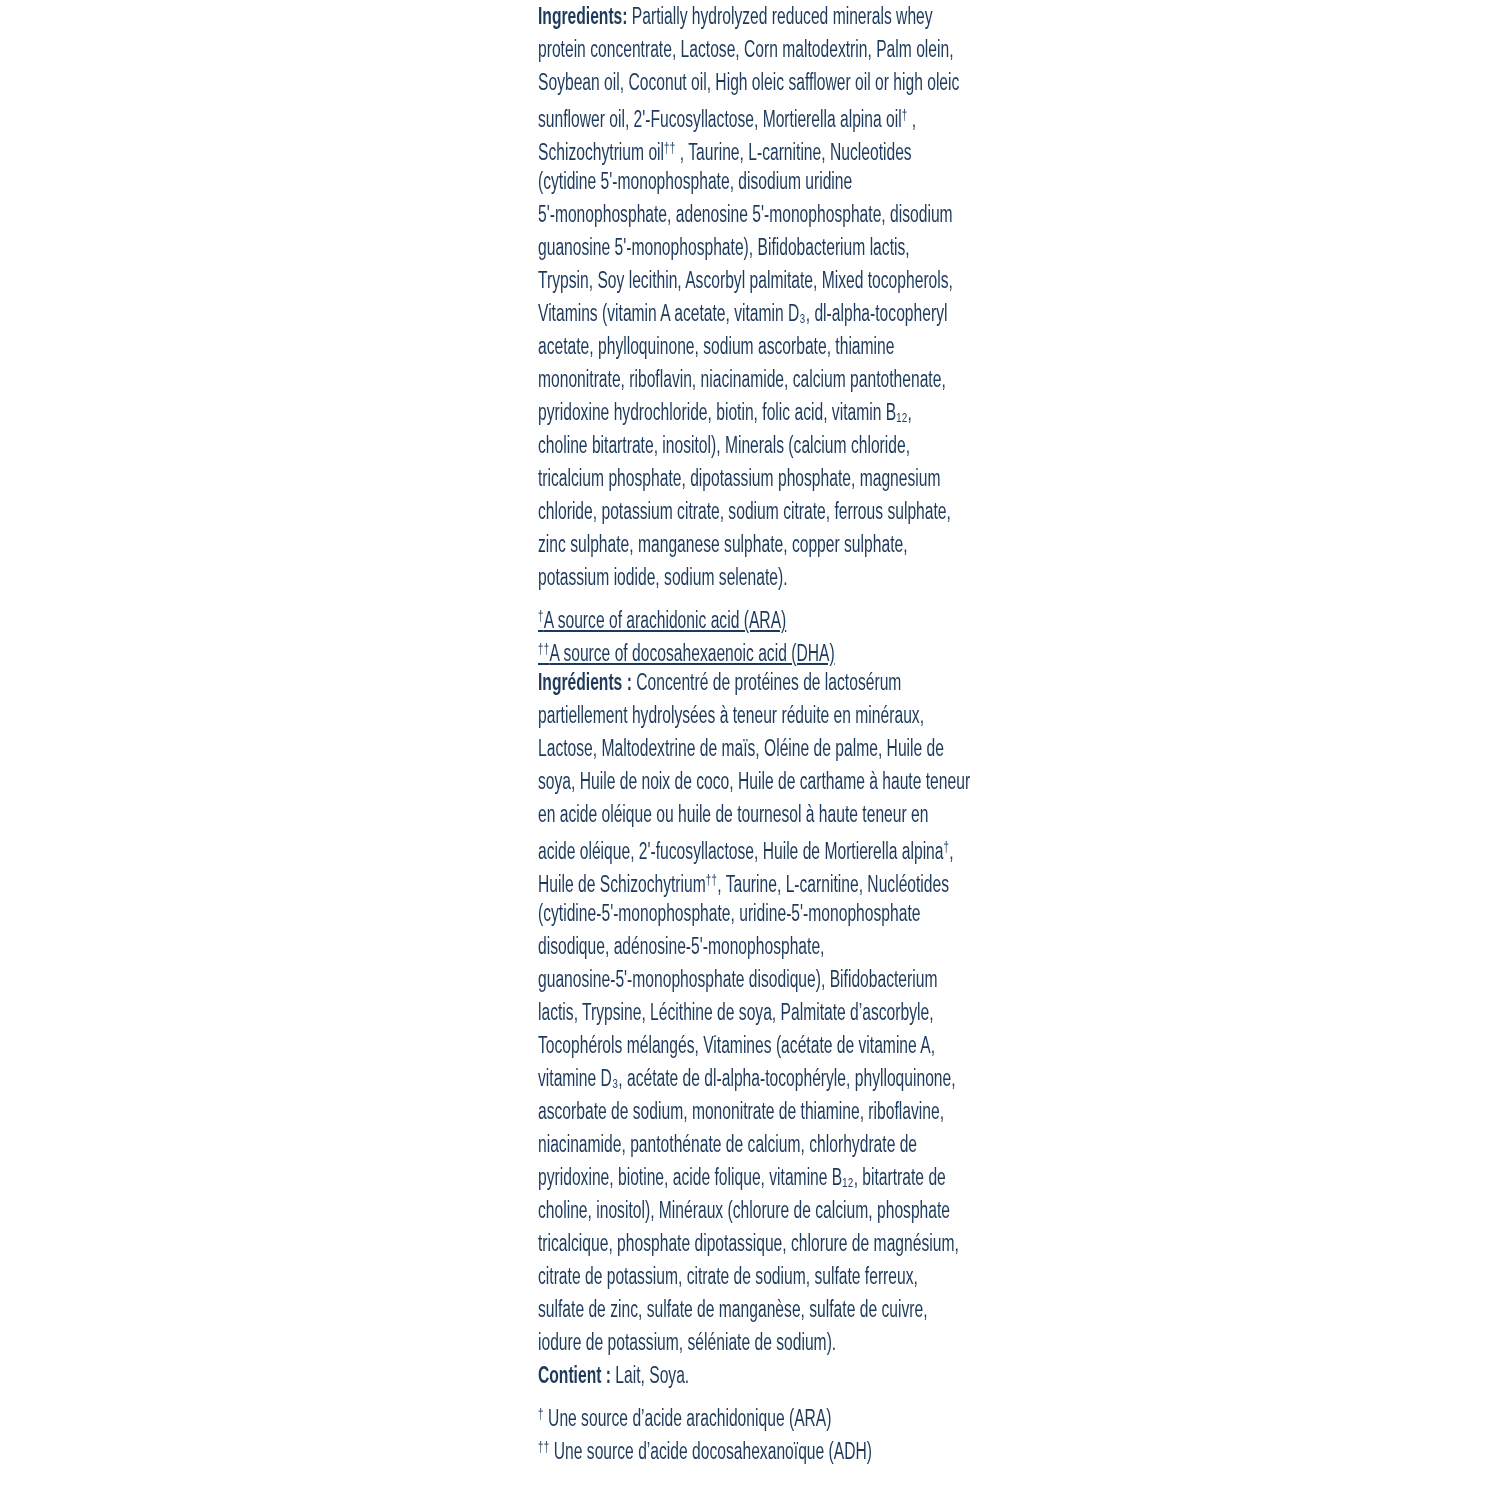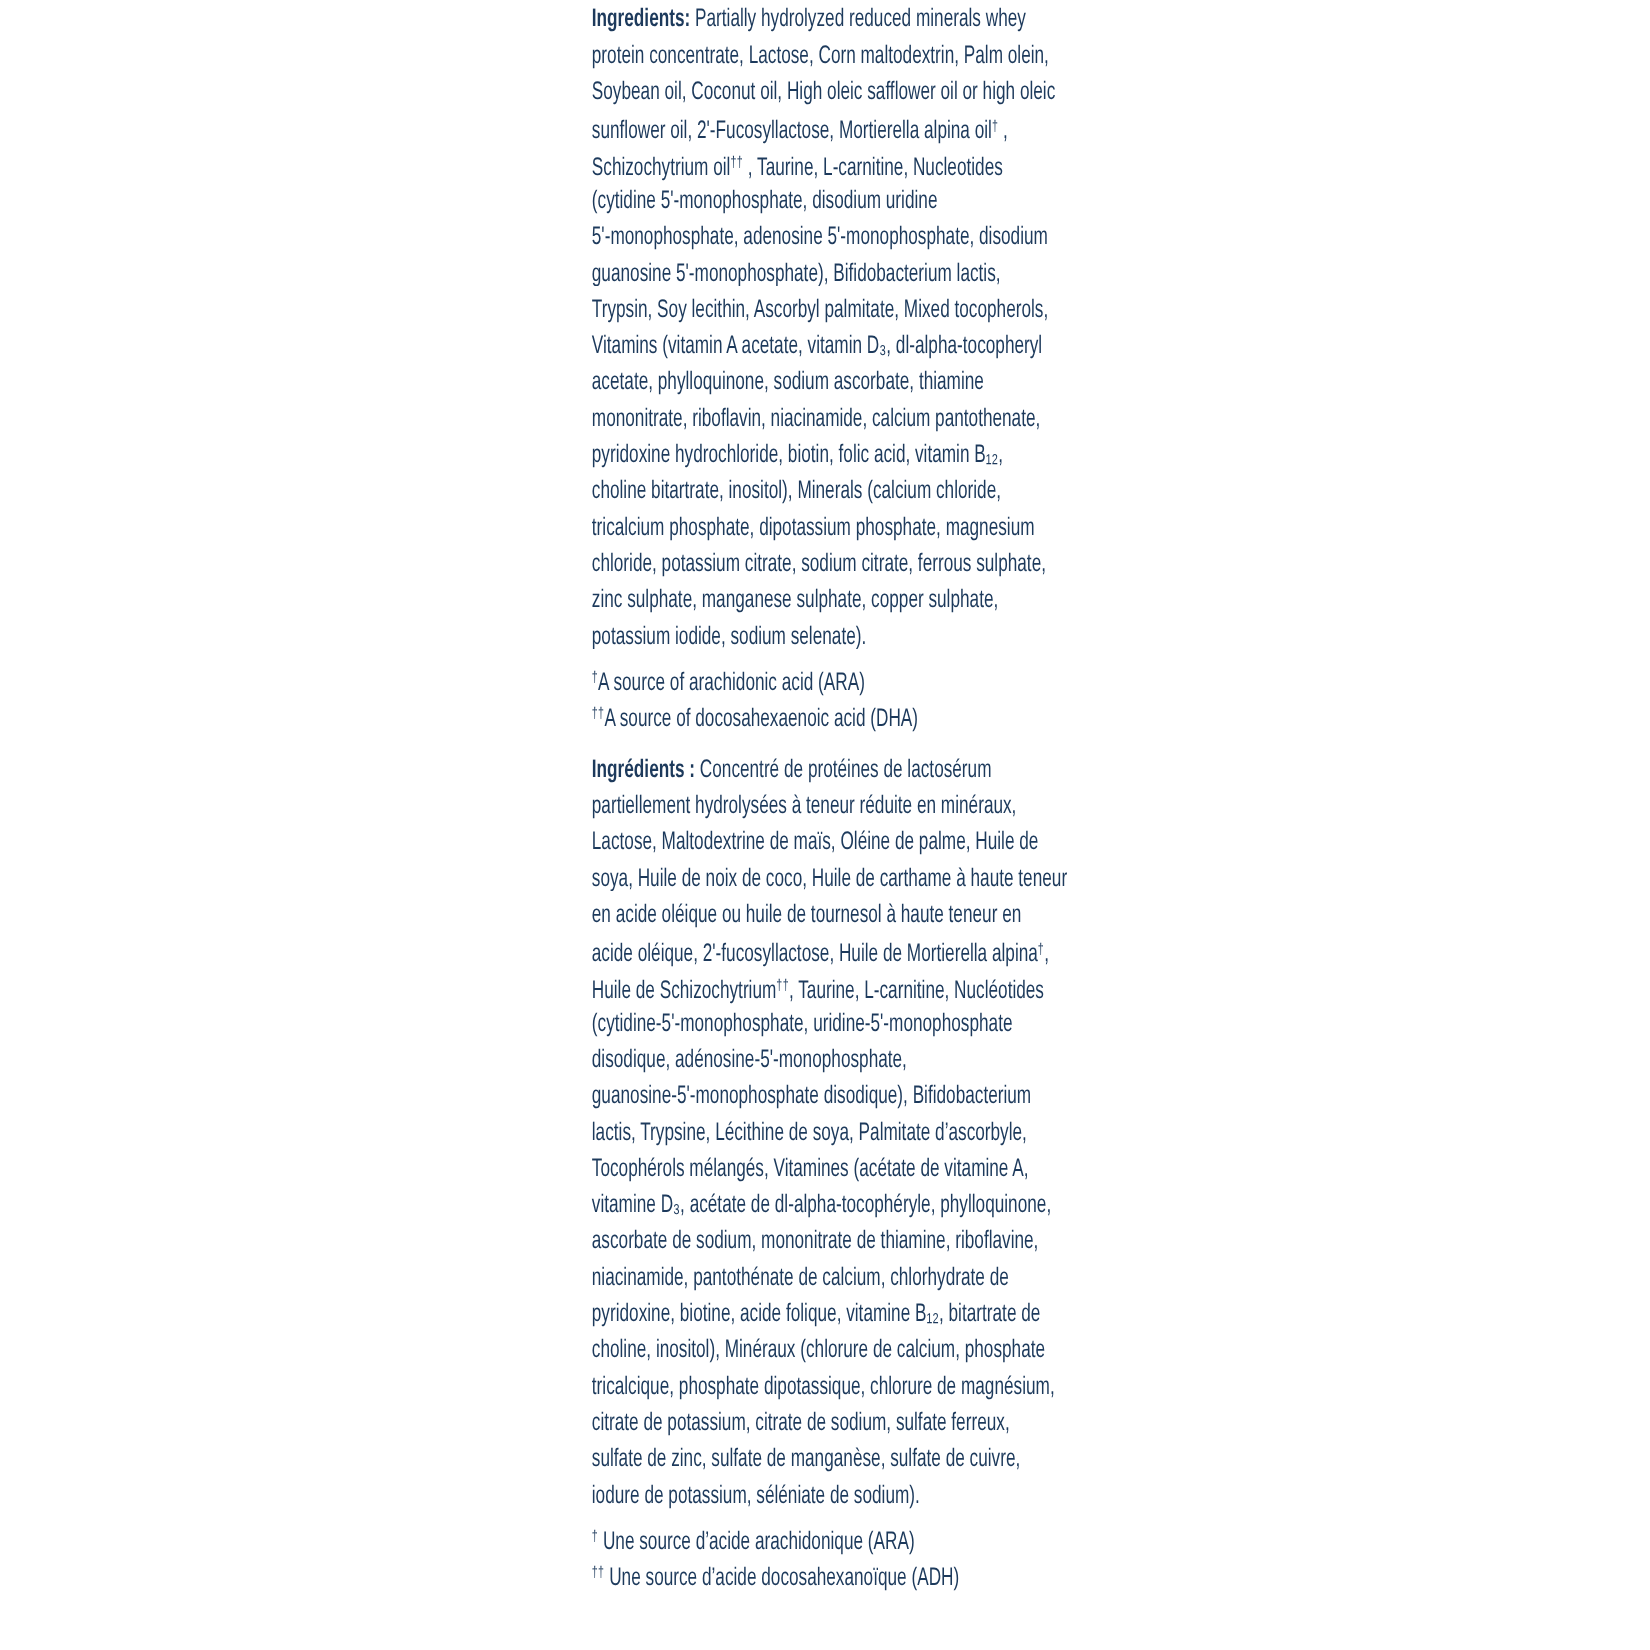--- a/index.html
+++ b/index.html
@@ -28,22 +28,22 @@
     transform-origin: 0 50%;
     height: 33px;
   }
   .line b { font-weight: 700; }
   .dg {
     font-size: 0.62em;
     vertical-align: 0.48em;
     letter-spacing: 0.5px;
   }
   
-  .para[data-name="footnotes-en"]  { margin-top: 6px; }
-  .para[data-name="ingredients-fr"]{ margin-top: 16px; }
+  .para[data-name="footnotes-en"]  { margin-top: 6px; text-decoration: underline; }
+  .para[data-name="ingredients-fr"]{ margin-top: 0; }
   .para[data-name="footnotes-fr"]  { margin-top: 6px; }
 </style>
 </head>
 <body>
 
 <div class="label-col" data-name="ingredients-label-panel">
     <div class="para" data-name="ingredients-en">
       <div class="line" data-name="label-text-line"><b>Ingredients:</b> Partially hydrolyzed reduced minerals whey</div>
       <div class="line" data-name="label-text-line">protein concentrate, Lactose, Corn maltodextrin, Palm olein,</div>
       <div class="line" data-name="label-text-line">Soybean oil, Coconut oil, High oleic safflower oil or high oleic</div>
@@ -83,17 +83,20 @@
       <div class="line" data-name="label-text-line">vitamine D₃, acétate de dl-alpha-tocophéryle, phylloquinone,</div>
       <div class="line" data-name="label-text-line">ascorbate de sodium, mononitrate de thiamine, riboflavine,</div>
       <div class="line" data-name="label-text-line">niacinamide, pantothénate de calcium, chlorhydrate de</div>
       <div class="line" data-name="label-text-line">pyridoxine, biotine, acide folique, vitamine B₁₂, bitartrate de</div>
       <div class="line" data-name="label-text-line">choline, inositol), Minéraux (chlorure de calcium, phosphate</div>
       <div class="line" data-name="label-text-line">tricalcique, phosphate dipotassique, chlorure de magnésium,</div>
       <div class="line" data-name="label-text-line">citrate de potassium, citrate de sodium, sulfate ferreux,</div>
       <div class="line" data-name="label-text-line">sulfate de zinc, sulfate de manganèse, sulfate de cuivre,</div>
       <div class="line" data-name="label-text-line">iodure de potassium, séléniate de sodium).</div>
     </div>
+    <div class="para" data-name="contient-fr">
+      <div class="line" data-name="label-text-line"><b>Contient :</b> Lait, Soya.</div>
+    </div>
     <div class="para" data-name="footnotes-fr">
       <div class="line" data-name="label-text-line"><span class="dg" data-name="dagger-footnote-marker">†</span> Une source d’acide arachidonique (ARA)</div>
       <div class="line" data-name="label-text-line"><span class="dg" data-name="dagger-footnote-marker">††</span> Une source d’acide docosahexanoïque (ADH)</div>
     </div>
   </div>
 
 </body></html>

